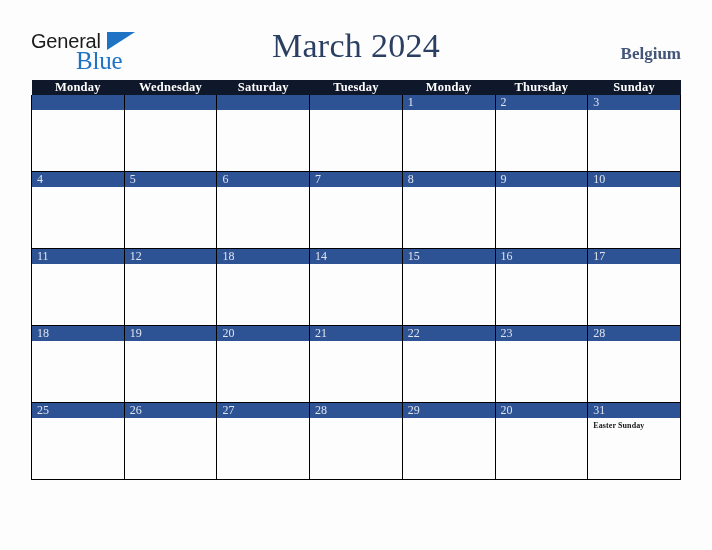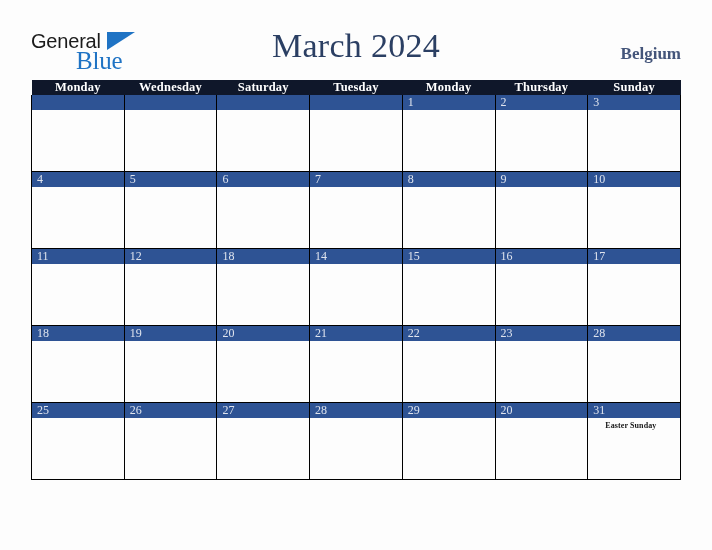--- a/index.html
+++ b/index.html
@@ -130,21 +130,20 @@
     line-height: 15px;
     padding: 0 0 0 5px;
     color: #dfe4ee;
     font-size: 12px;
     overflow: hidden;
     white-space: nowrap;
   }
 
   .events {
     padding: 2px 3px 0 5px;
-    margin-left: 12px;
   }
   .event {
     font-size: 8px;
     font-weight: bold;
     color: #171717;
     line-height: 11px;
     letter-spacing: 0.1px;
     white-space: nowrap;
     overflow: hidden;
   }

